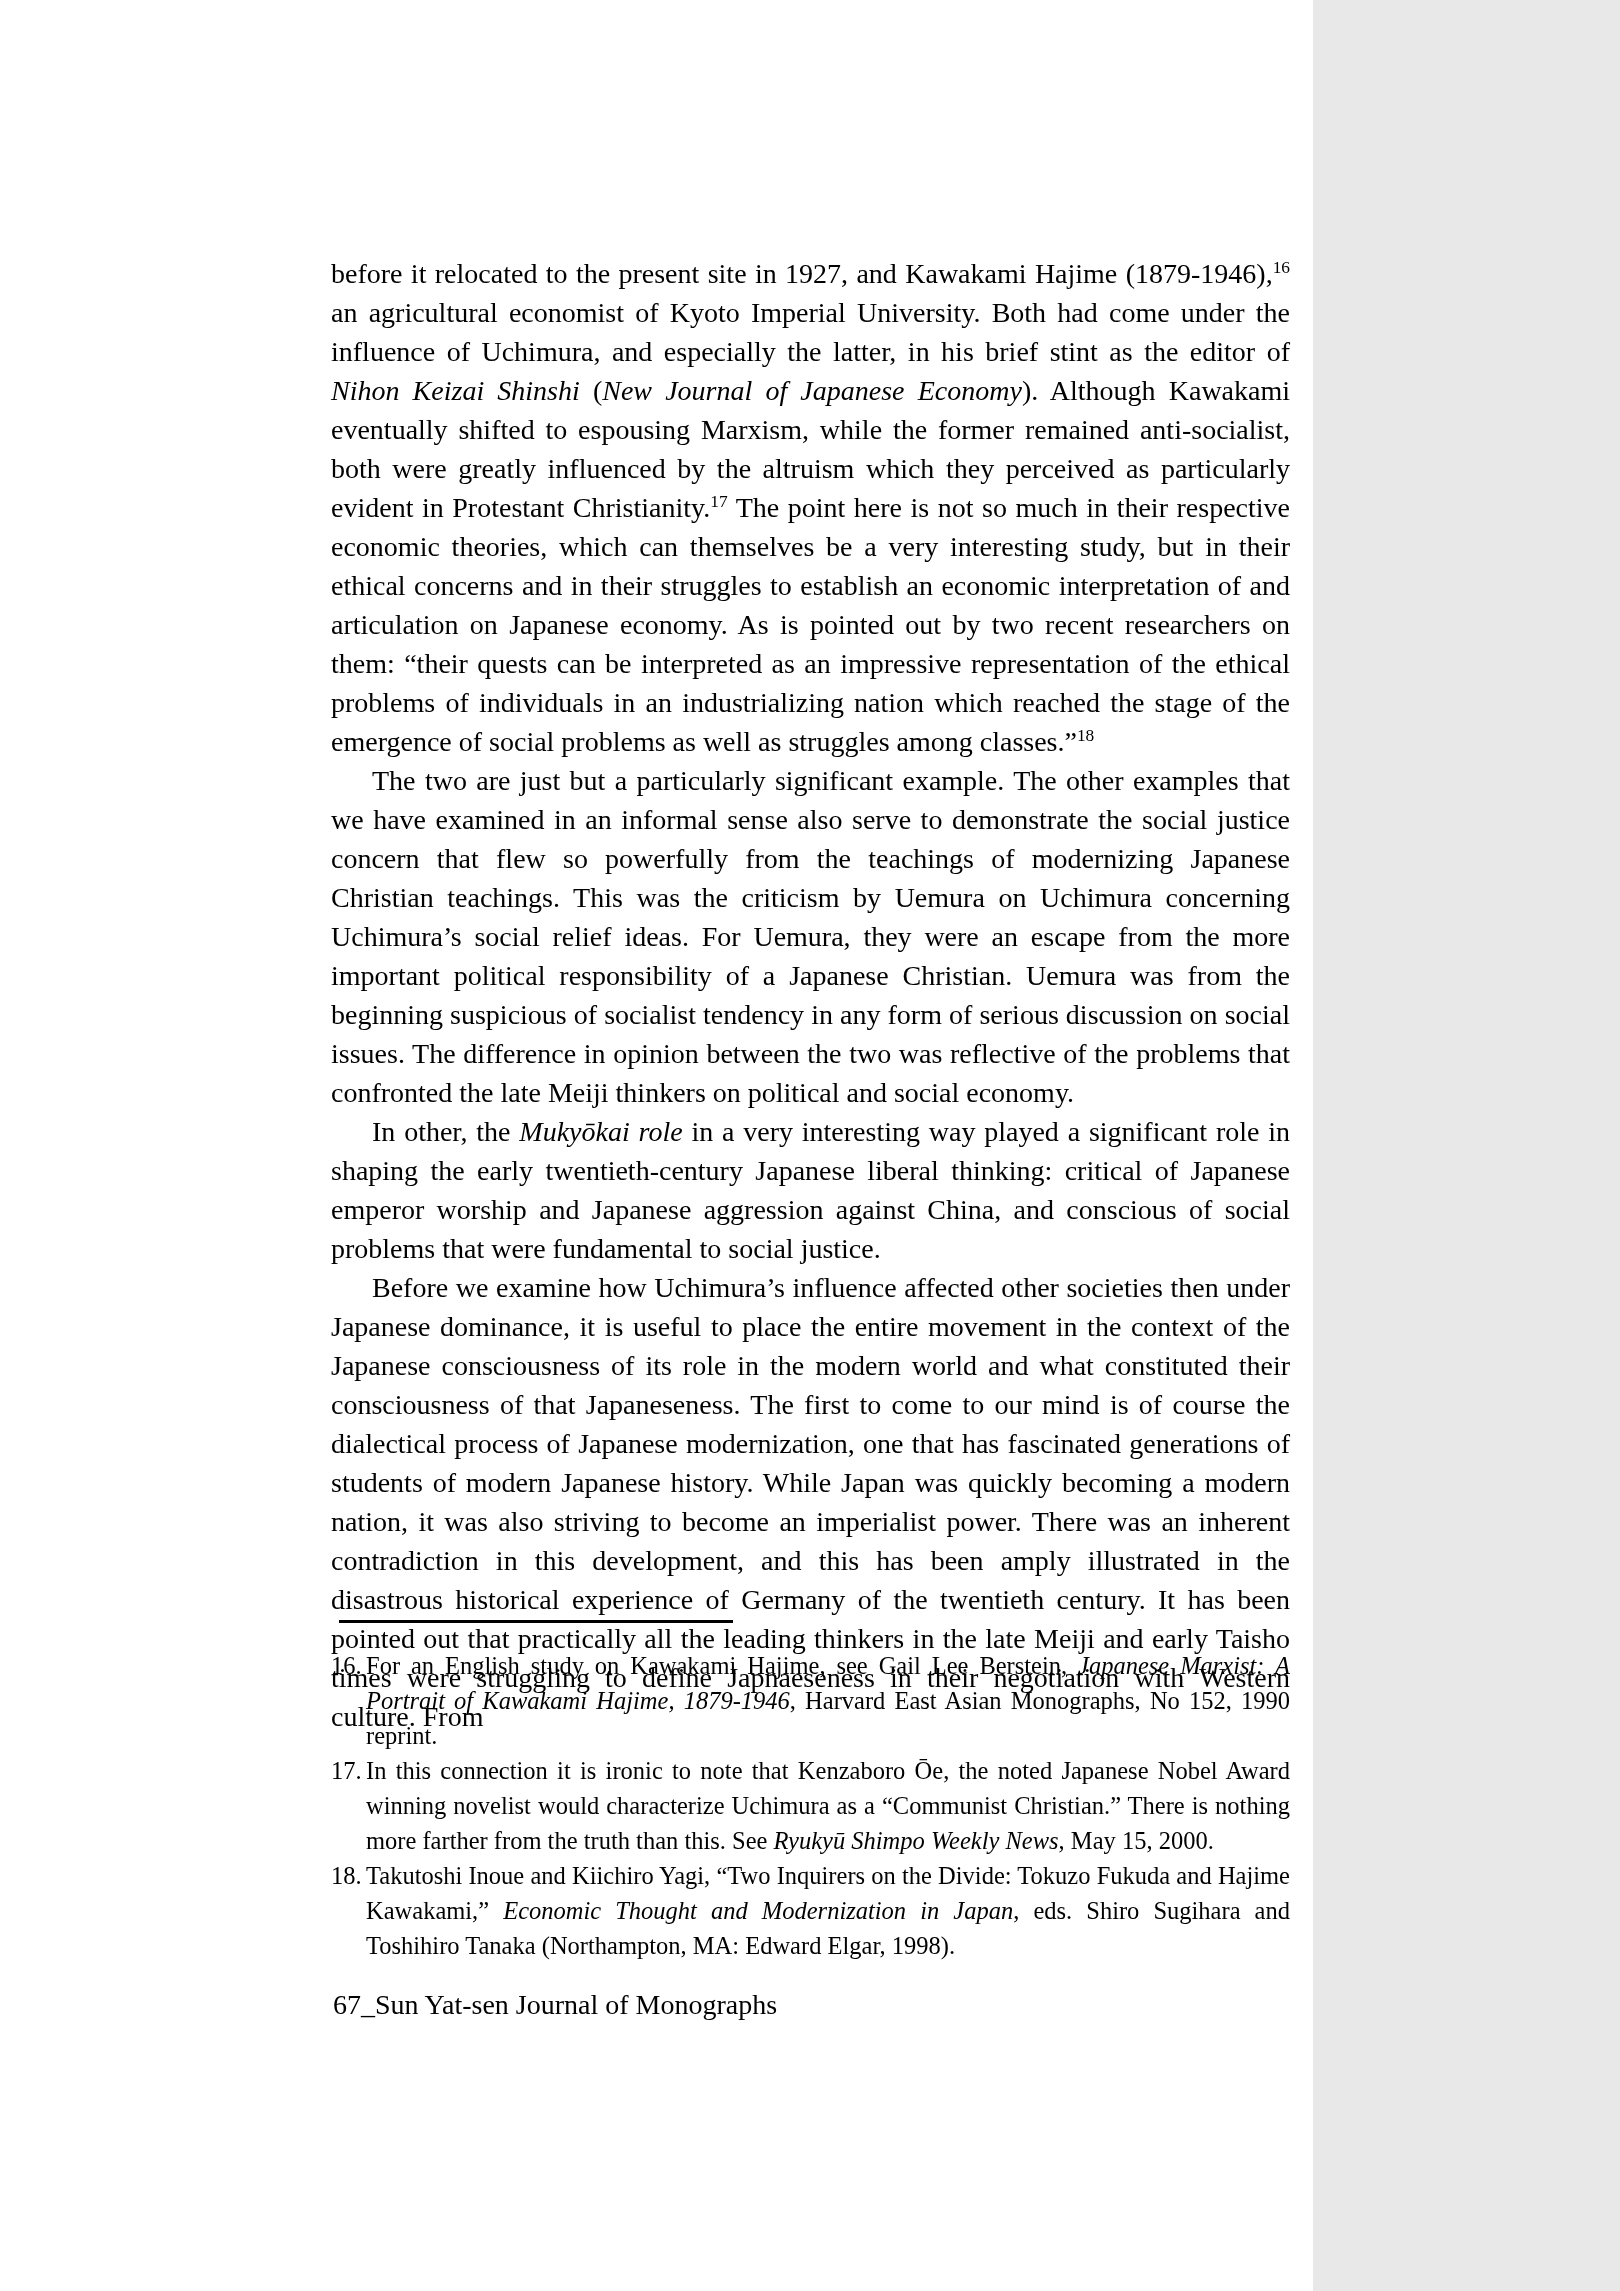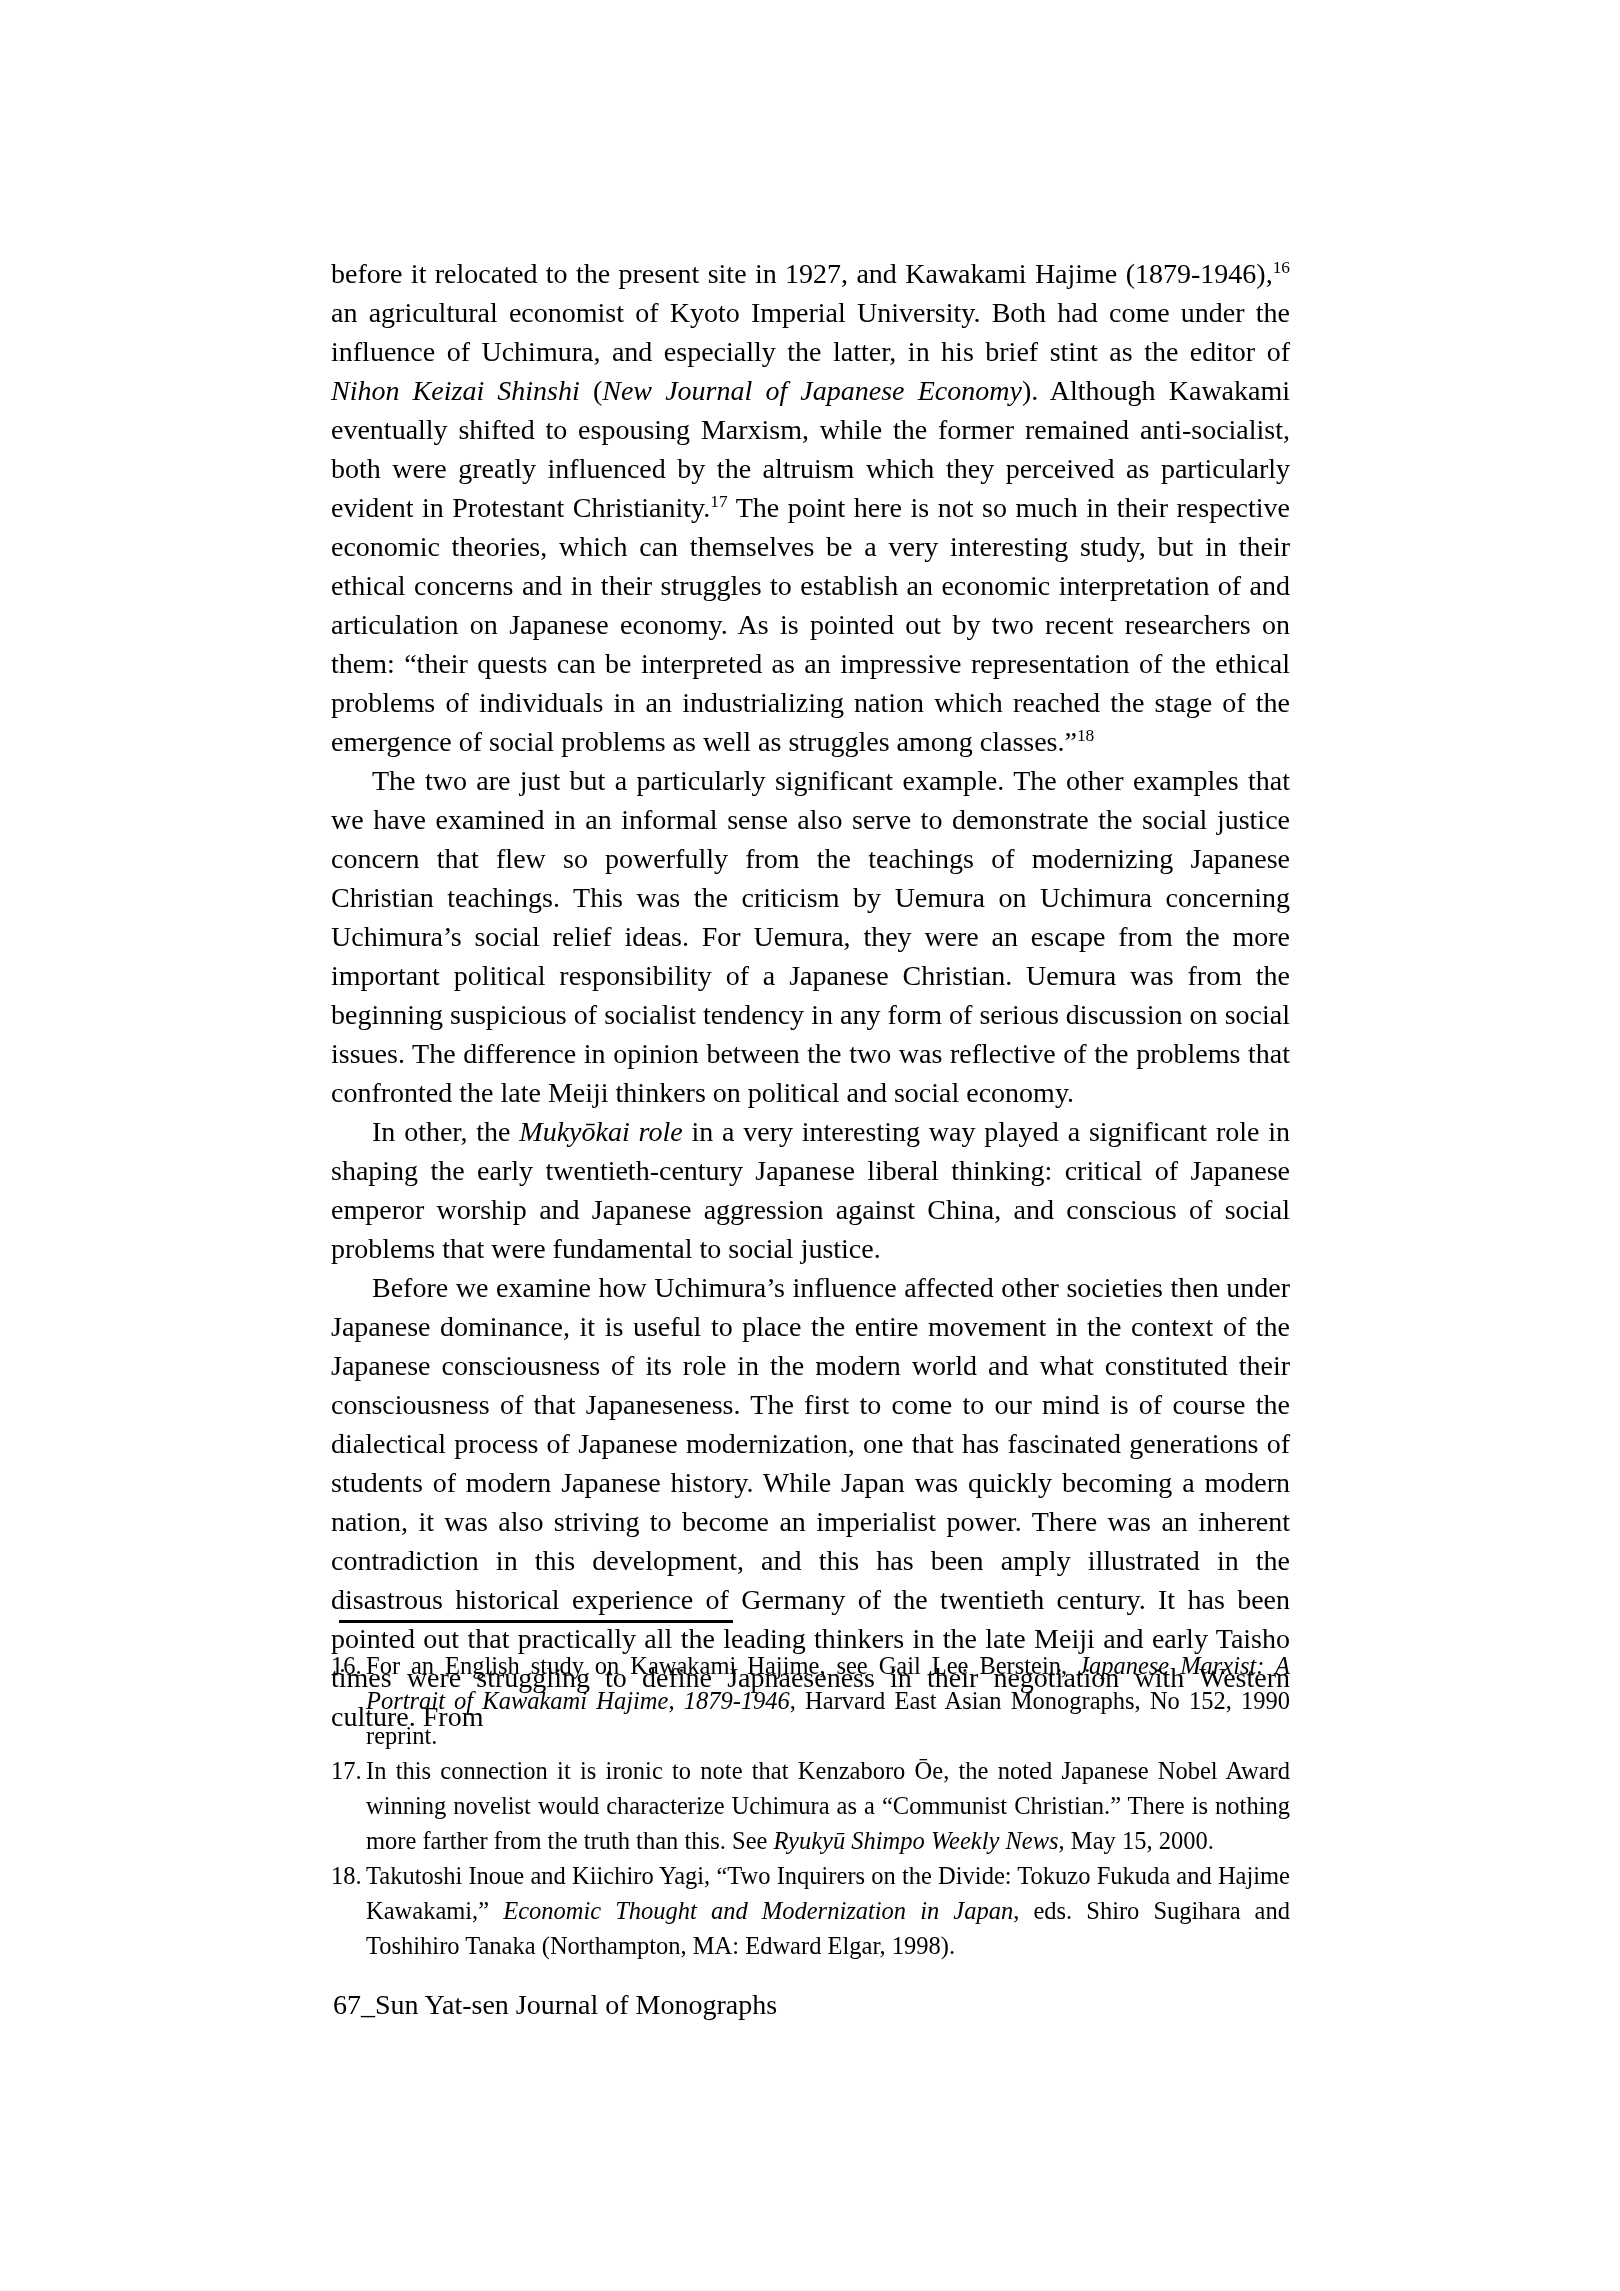--- a/index.html
+++ b/index.html
@@ -2,21 +2,21 @@
 <html><head>
 <meta charset="utf-8">
 <style>
   html, body {
     margin: 0;
     padding: 0;
     background: #e8e8e8;
   }
   .page {
     position: relative;
-    width: 1620px;
+    width: 1313px;
     height: 2292px;
     background: #ffffff;
     font-family: "Liberation Serif", "DejaVu Serif", serif;
     color: #000000;
     overflow: hidden;
   }
   .body-text {
     position: absolute;
     left: 331px;
     top: 254px;

